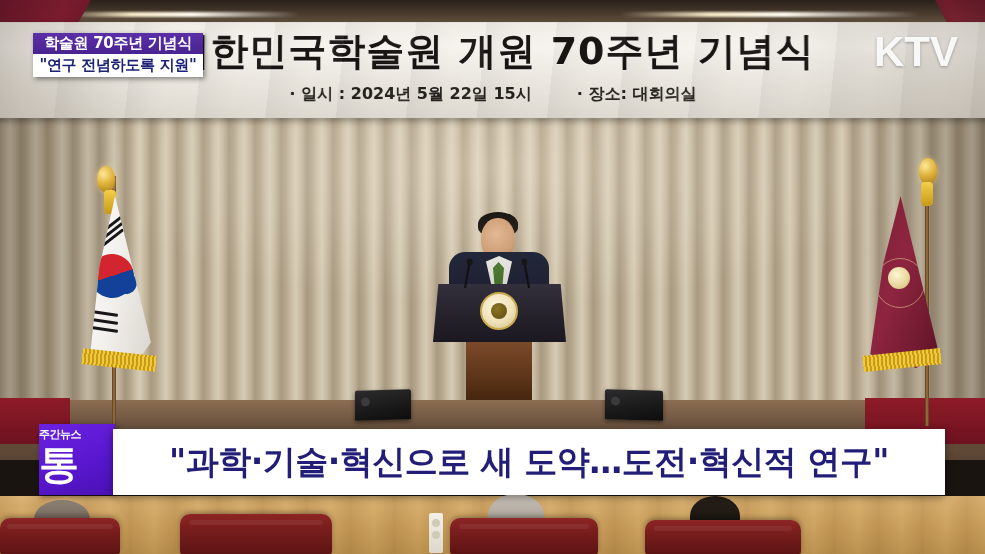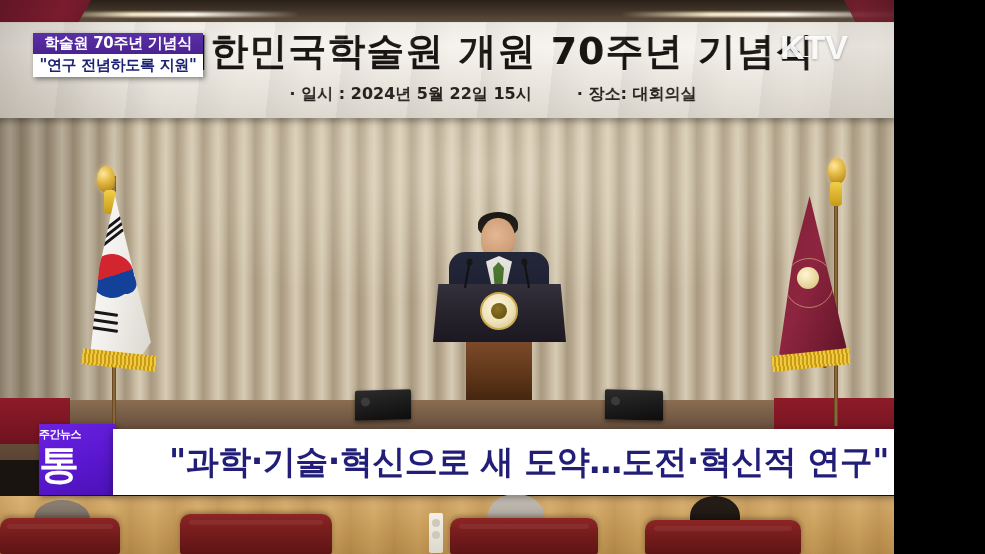--- a/index.html
+++ b/index.html
@@ -6,21 +6,21 @@
     margin: 0;
     padding: 0;
     background: #000;
   }
   body {
     font-family: "Liberation Sans", "DejaVu Sans", sans-serif;
   }
 
   #broadcast-frame {
     position: relative;
-    width: 894px;
+    width: 985px;
     height: 554px;
     overflow: hidden;
     background: #1a1410;
   }
 
   
   .scene {
     position: absolute;
     inset: 0;
     overflow: hidden;
@@ -327,23 +327,23 @@
     font-size: 15px;
     font-weight: bold;
     line-height: 23px;
     text-align: center;
     white-space: nowrap;
     letter-spacing: -0.3px;
   }
 
   
   .ktv-logo {
-    position:absolute; right: 46px; top: 28px;
+    position:absolute; right: 27px; top: 28px;
     font-family: "Liberation Sans", sans-serif;
-    font-size: 34px;
+    font-size: 42px;
     font-weight: bold;
     color: rgba(255,255,255,.92);
     letter-spacing: 0px;
     text-shadow: 0 1px 3px rgba(0,0,0,.30);
   }
 
   
   .lower-third {
     position:absolute; left: 113px; top: 429px;
     width: 832px; height: 66px;

